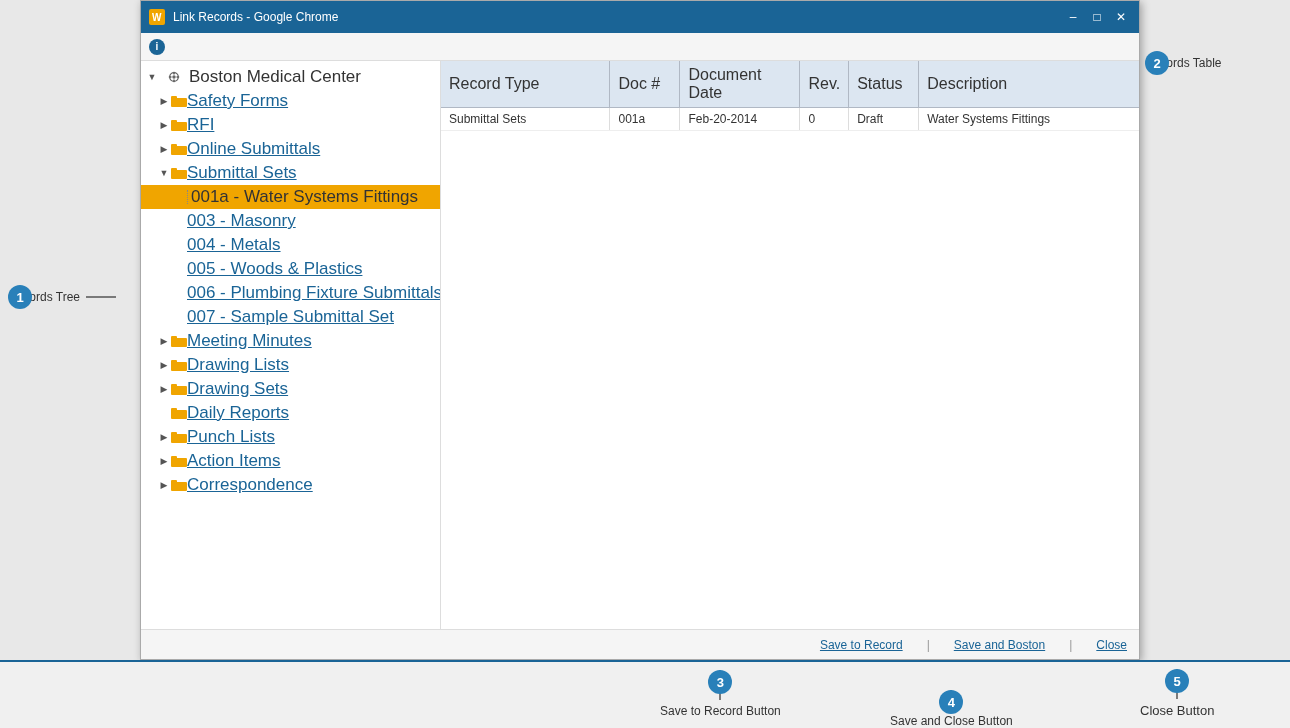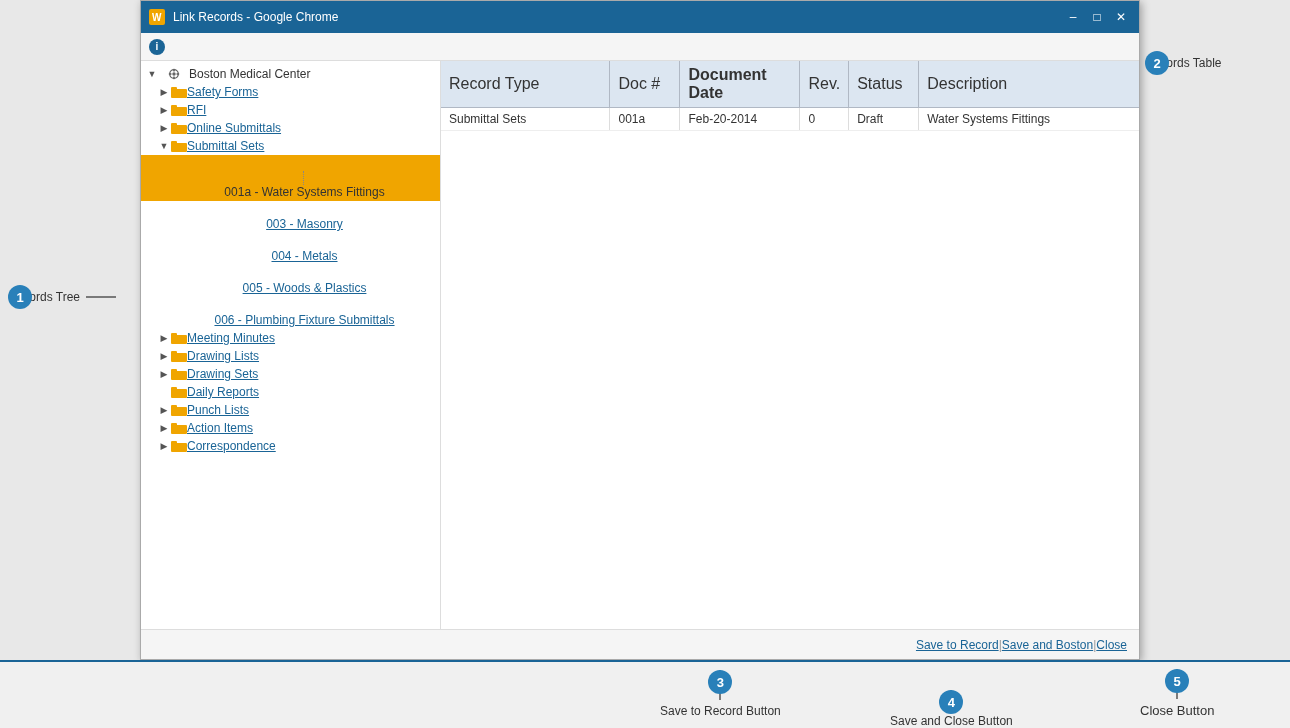--- a/index.html
+++ b/index.html
@@ -126,33 +126,33 @@
     }
 
     .tree-folder-icon {
       width: 16px;
       height: 12px;
       margin: 0 3px;
       flex-shrink: 0;
     }
 
     .tree-label {
-      font-size: 12px;
+      font-size: 17px;
     }
     .tree-label.link { color: #1a6496; text-decoration: underline; }
 
     .tree-root {
       padding: 2px 4px;
       display: flex;
       align-items: center;
       gap: 4px;
     }
 
     .indent-1 { padding-left: 16px; }
-    .indent-2 { padding-left: 32px; flex-direction: column; }
+    .indent-2 { padding-left: 32px; }
 
     
     .right-panel {
       flex: 1;
       display: flex;
       flex-direction: column;
       background: #fff;
       overflow: hidden;
     }
 
@@ -193,21 +193,21 @@
 
     
     .footer {
       height: 30px;
       background: #f5f5f5;
       border-top: 1px solid #ddd;
       display: flex;
       align-items: center;
       justify-content: flex-end;
       padding: 0 12px;
-      gap: 0;
+      gap: 24px;
       font-size: 12px;
     }
 
     .footer-link {
       color: #1a6496;
       text-decoration: underline;
       cursor: pointer;
     }
 
     .footer-sep {
@@ -349,20 +349,24 @@
           <div class="tree-item indent-2">
             <span class="tree-expand">&nbsp;</span>
             <span class="tree-label link">005 - Woods &amp; Plastics</span>
           </div>
 
           <div class="tree-item indent-2">
             <span class="tree-expand">&nbsp;</span>
             <span class="tree-label link">006 - Plumbing Fixture Submittals</span>
           </div>
 
+          <div class="tree-item indent-2">
+            <span class="tree-expand">&nbsp;</span>
+            <span class="tree-label link">007 - Sample Submittal Set</span>
+          </div>
 
           <div class="tree-item indent-1">
             <span class="tree-expand">▶</span>
             <svg width="16" height="12" viewBox="0 0 16 12">
               <rect x="0" y="3" width="16" height="9" fill="#f0a500" rx="1"></rect>
               <rect x="0" y="1" width="6" height="4" fill="#f0a500" rx="1"></rect>
             </svg>
             <span class="tree-label link">Meeting Minutes</span>
           </div>
 
@@ -422,21 +426,21 @@
 
         </div>
 
         <div class="right-panel">
           <div class="records-table">
             <table>
               <thead>
                 <tr>
                   <th>Record Type</th>
                   <th style="width:70px;">Doc #</th>
-                  <th style="width:120px;font-weight:bold;">Document Date</th>
+                  <th style="width:120px;">Document Date</th>
                   <th style="width:45px;">Rev.</th>
                   <th style="width:70px;">Status</th>
                   <th>Description</th>
                 </tr>
               </thead>
               <tbody>
                 <tr>
                   <td>Submittal Sets</td>
                   <td>001a</td>
                   <td>Feb-20-2014</td>

